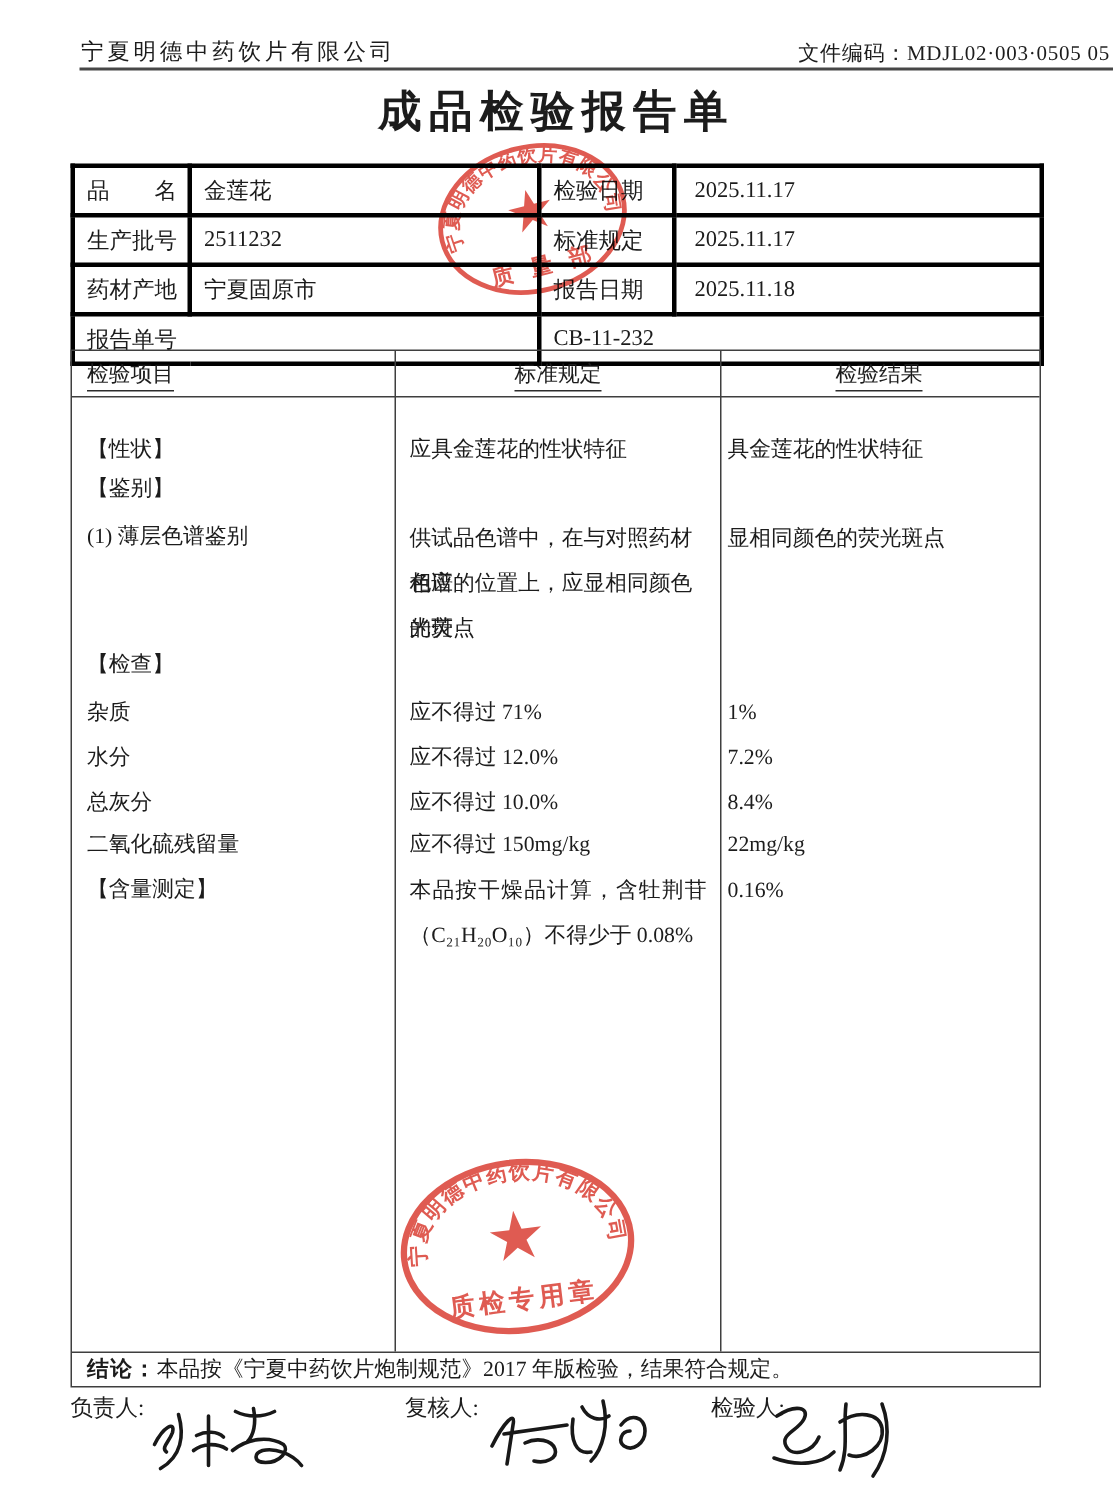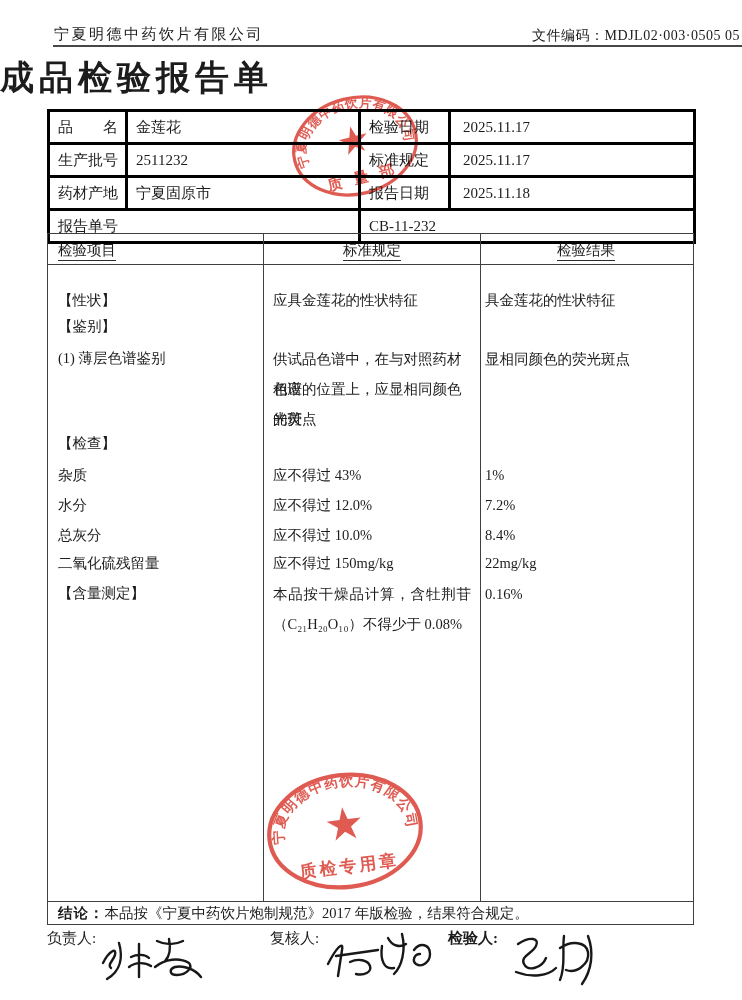--- a/index.html
+++ b/index.html
@@ -4,22 +4,22 @@
 <style>
   html,body{margin:0;padding:0;background:#ffffff;}
   .page{
     position:relative;width:742px;height:1000px;background:#fff;
     font-family:"Liberation Serif","DejaVu Serif",serif;color:#1c1c1c;overflow:hidden;
   }
   
   .hdr-left{position:absolute;left:54px;top:25px;font-size:15px;letter-spacing:2.5px;}
   .hdr-right{position:absolute;right:2px;top:27px;font-size:14px;letter-spacing:.5px;white-space:nowrap;}
   .hdr-rule{position:absolute;left:53px;right:0;top:45px;height:2px;background:#474747;}
-  .title{position:absolute;left:0;top:55px;width:100%;text-align:left;
-         font-size:34px;font-weight:bold;letter-spacing:5px;}
+  .title{position:absolute;left:0;top:55px;width:100%;text-align:center;
+         font-size:29px;font-weight:bold;letter-spacing:5px;}
   
   table.info{position:absolute;left:47px;top:109px;width:646px;border-collapse:collapse;
              table-layout:fixed;font-size:15px;}
   table.info td{border:3px solid #000000;height:30px;padding:0 4px 0 8px;overflow:hidden;white-space:nowrap;}
   table.info td.date{padding-left:12px;}
   
   .main{position:absolute;left:47px;top:233px;width:645px;height:690px;
         border:1.5px solid #3f3f3f;font-size:14.5px;}
   .vline,.hline{position:absolute;background:#3f3f3f;}
   .vl1{left:215px;top:0;width:1px;height:667px;}
@@ -32,21 +32,21 @@
   .th2{left:216px;width:216px;text-align:center;}
   .th3{left:433px;width:210px;text-align:center;}
   .ln{position:absolute;line-height:20px;white-space:nowrap;}
   .p30{line-height:30px;white-space:normal;width:200px;}
   .just{text-align:justify;text-align-last:justify;width:198px;white-space:normal;}
   .c1{left:10px;} .c2{left:225px;} .c3{left:437px;}
   .concl-row{position:absolute;left:10px;top:668px;width:620px;height:22px;line-height:22px;white-space:nowrap;}
   .concl-row b{letter-spacing:1px;margin-top:24px;}
   
   .sig-label{position:absolute;top:929px;font-size:15px;}
-  .sigl1{left:47px;text-align:right;} .sigl2{left:270px;} .sigl3{left:448px;font-weight:bold;}
+  .sigl1{left:47px;text-align:right;} .sigl2{left:270px;} .sigl3{left:474px;}
   .sig{position:absolute;}
   .sig path{fill:none;stroke:#181818;stroke-width:2.4;stroke-linecap:round;stroke-linejoin:round;}
   
   .stamp{position:absolute;mix-blend-mode:multiply;opacity:.82;}
   .stamp .rim{fill:none;stroke:#d8372c;}
   .stamp text{fill:#d8372c;font-family:"Liberation Serif","DejaVu Serif",serif;font-weight:bold;}
   .stamp .star{fill:#d8372c;}
 </style>
 </head>
 <body>
@@ -111,21 +111,21 @@
     <div class="ln c1" style="top:231px">杂质</div>
     <div class="ln c1" style="top:261px">水分</div>
     <div class="ln c1" style="top:291px">总灰分</div>
     <div class="ln c1" style="top:319px">二氧化硫残留量</div>
     <div class="ln c1" style="top:349px">【含量测定】</div>
 
     <div class="ln c2" style="top:56px">应具金莲花的性状特征</div>
     <div class="ln c2 p30" style="top:110px">供试品色谱中，在与对照药材色谱</div>
     <div class="ln c2 p30" style="top:140px">相应的位置上，应显相同颜色的荧</div>
     <div class="ln c2 p30" style="top:170px">光斑点</div>
-    <div class="ln c2" style="top:231px">应不得过 43%</div>
+    <div class="ln c2" style="top:231px">应不得过 71%</div>
     <div class="ln c2" style="top:261px">应不得过 12.0%</div>
     <div class="ln c2" style="top:291px">应不得过 10.0%</div>
     <div class="ln c2" style="top:319px">应不得过 150mg/kg</div>
     <div class="ln c2 p30 just" style="top:345px">本品按干燥品计算，含牡荆苷</div>
     <div class="ln c2 p30" style="top:375px">（C₂₁H₂₀O₁₀）不得少于 0.08%</div>
 
     <div class="ln c3" style="top:56px">具金莲花的性状特征</div>
     <div class="ln c3" style="top:115px">显相同颜色的荧光斑点</div>
     <div class="ln c3" style="top:231px">1%</div>
     <div class="ln c3" style="top:261px">7.2%</div>

